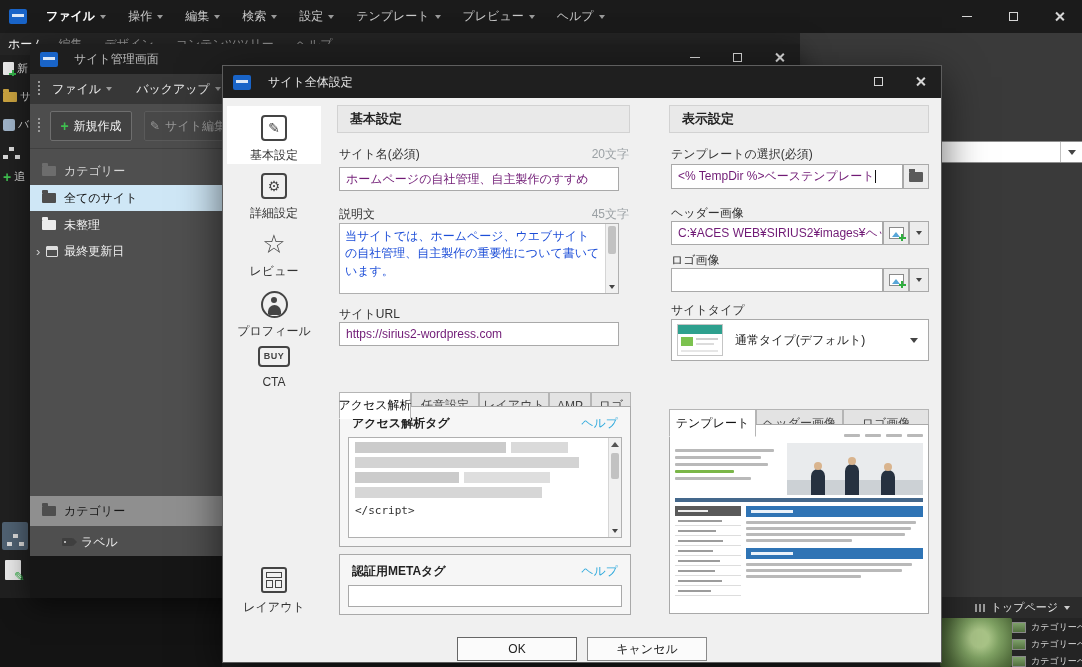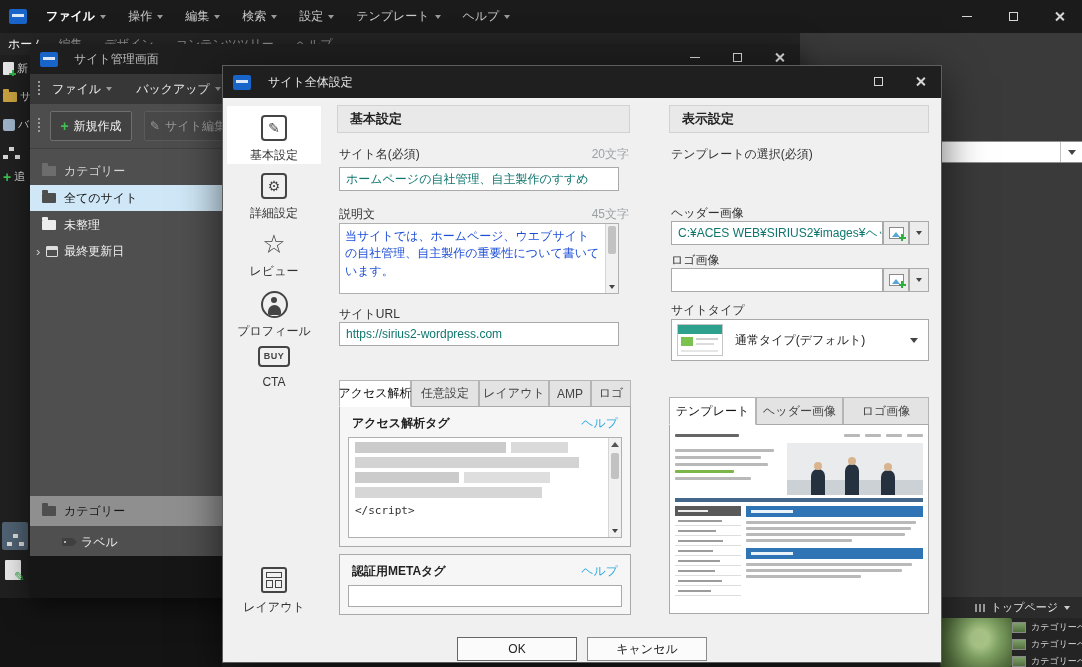--- a/index.html
+++ b/index.html
@@ -88,22 +88,22 @@
   .frame{width:26px;height:26px;border:2px solid #444;border-radius:4px;display:flex;align-items:center;justify-content:center;font-size:14px;color:#444;}
   .circleframe{width:27px;height:27px;border:2px solid #444;border-radius:50%;position:relative;overflow:hidden;}
   .circleframe::before{content:"";position:absolute;left:8.5px;top:4px;width:6px;height:6px;border-radius:50%;background:#444;}
   .circleframe::after{content:"";position:absolute;left:5px;top:12px;width:13px;height:10px;border-radius:7px 7px 0 0;background:#444;}
   .buy{width:32px;height:21px;border:2px solid #444;border-radius:4px;display:flex;align-items:center;justify-content:center;font-size:9px;font-weight:bold;color:#444;letter-spacing:.5px;}
   .gridic{width:26px;height:26px;border:2px solid #444;border-radius:3px;position:relative;}
   .gridic i{position:absolute;border:1.5px solid #444;}
   .lab{position:absolute;font-size:12px;color:#333;white-space:nowrap;}
   .cnt{position:absolute;font-size:12px;color:#9aa0a4;text-align:right;width:100px;}
   .sechdr{position:absolute;background:#e9e9e9;border:1px solid #d2d2d2;font-size:13px;font-weight:bold;color:#222;display:flex;align-items:center;padding:0 12px;}
-  .inp{position:absolute;background:#fff;border:1px solid #a9a9a9;font-size:12px;color:#0f766e;display:flex;align-items:center;padding:0 6px;white-space:nowrap;overflow:hidden;}
-  .tab{position:absolute;height:27px;border:1px solid #b5b5b5;background:#e3e3e3;color:#444;font-size:12px;display:flex;align-items:center;justify-content:center;white-space:nowrap;}
+  .inp{position:absolute;background:#fff;border:1px solid #a9a9a9;font-size:12px;color:#701a75;display:flex;align-items:center;padding:0 6px;white-space:nowrap;overflow:hidden;}
+  .tab{position:absolute;height:27px;border:1px solid #b5b5b5;background:#e3e3e3;color:#444;font-size:12px;display:flex;align-items:center;justify-content:center;white-space:nowrap;margin-top:12px;}
   .tab.active{background:#fff;border-bottom-color:#fff;color:#111;z-index:2;}
   .grp{position:absolute;background:#f6f6f6;border:1px solid #a9a9a9;}
   .gtitle{position:absolute;left:12px;top:8px;font-size:12px;font-weight:bold;color:#222;}
   .help{position:absolute;right:12px;top:8px;font-size:12px;color:#2ea9dc;}
   .ta{position:absolute;background:#fff;border:1px solid #b0b0b0;overflow:hidden;}
   .sb{position:absolute;right:0;top:0;bottom:0;width:13px;background:#f1f1f1;border-left:1px solid #d5d5d5;}
   .sb .ar{position:absolute;left:0;width:12px;height:13px;display:flex;align-items:center;justify-content:center;}
   .sb .thumb{position:absolute;left:2px;width:8px;background:#c2c2c2;border-radius:2px;}
   .redrow{display:flex;gap:5px;margin:4px 6px 0 6px;}
   .redrow i{height:11px;background:#cbcbcb;display:block;}
@@ -129,20 +129,21 @@
 <div class="screen">
 
   <div class="abs titlebar">
     <span class="appicon"></span>
     <span class="menu first"><span>ファイル</span><i class="car"></i></span>
     <span class="menu"><span>操作</span><i class="car"></i></span>
     <span class="menu"><span>編集</span><i class="car"></i></span>
     <span class="menu"><span>検索</span><i class="car"></i></span>
     <span class="menu"><span>設定</span><i class="car"></i></span>
     <span class="menu"><span>テンプレート</span><i class="car"></i></span>
+    <span class="menu"><span>プレビュー</span><i class="car"></i></span>
     <span class="menu"><span>ヘルプ</span><i class="car"></i></span>
     <span class="wincontrols">
       <span class="wcbtn">
           <i class="mn"></i>
         </span>
       <span class="wcbtn">
           <i class="sq"></i>
         </span>
       <span class="wcbtn">
           <i class="x"></i>
@@ -393,20 +394,29 @@
       <span class="gtitle">認証用METAタグ</span>
       <span class="help">ヘルプ</span>
       <div class="inp" style="left:8px;top:30px;width:274px;height:22px;position:absolute;"></div>
     </div>
 
     <div class="sechdr" style="left:446px;top:39px;width:260px;height:28px;">
         <span>表示設定</span>
       </div>
 
     <span class="lab" style="left:448px;top:80px;">テンプレートの選択(必須)</span>
+    <div class="abs" style="left:448px;top:98px;width:258px;height:25px;display:flex;">
+      <div class="inp" style="position:relative;flex:1;height:25px;">
+          <span>&lt;% TempDir %&gt;ベーステンプレート</span>
+          <i class="caret"></i>
+        </div>
+      <span class="rowbtn">
+          <i class="fbtn-folder"></i>
+        </span>
+    </div>
 
     <span class="lab" style="left:448px;top:139px;">ヘッダー画像</span>
     <div class="abs" style="left:448px;top:155px;width:258px;height:24px;display:flex;">
       <div class="inp" style="position:relative;flex:1;height:24px;">C:¥ACES WEB¥SIRIUS2¥images¥ヘッダ</div>
       <span class="rowbtn">
           <i class="imgicon"></i>
         </span>
       <span class="rowbtn" style="width:20px;">
           <i class="tri-down sm"></i>
         </span>

